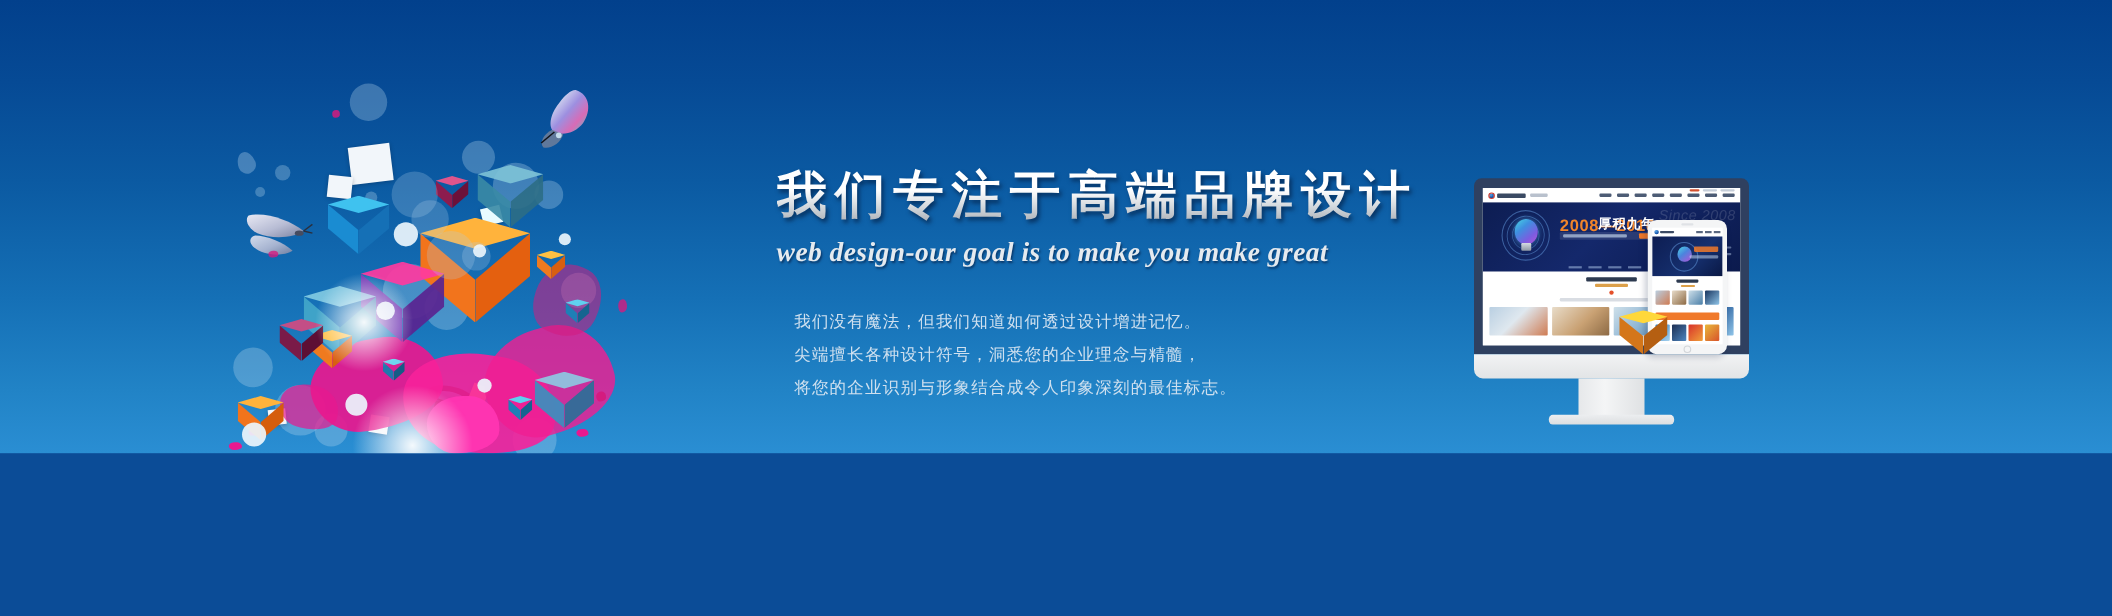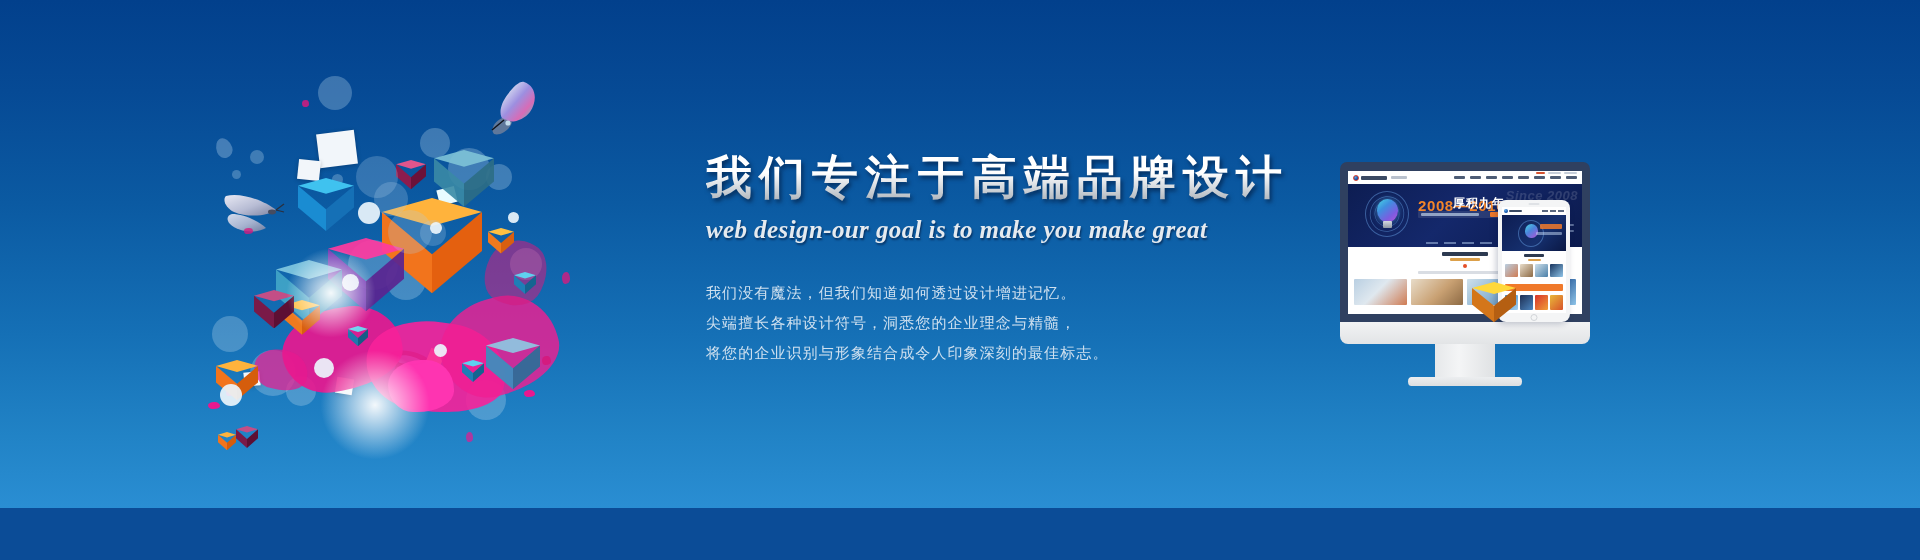--- a/index.html
+++ b/index.html
@@ -5,21 +5,21 @@
   * { margin:0; padding:0; box-sizing:border-box; }
   html,body { width:1920px; height:560px; overflow:hidden; }
   body {
     font-family:"Liberation Sans", sans-serif;
     background:#0b4c97;
   }
 
   
   #banner {
     position:relative;
-    width:1920px; height:508px;
+    width:1920px; height:412px;
     overflow:hidden;
     background:linear-gradient(180deg,
        #02408c 0%,
        #064a95 18%,
        #0b5aa2 40%,
        #1570b6 66%,
        #2183c6 86%,
        #2a8ed3 100%);
   }
 
@@ -76,21 +76,21 @@
   }
   #subhead {
     margin-top:12px;
     font-family:"Liberation Serif", serif;
     font-style:italic; font-weight:bold;
     font-size:25px; letter-spacing:.4px;
     color:#e5eaef;
     text-shadow:1px 2px 2px rgba(0,15,45,.55);
     white-space:nowrap;
   }
-  #paras { margin-top:34px; }
+  #paras { margin-top:34px;margin-left:16px; }
   .para {
     font-size:15px; line-height:30px; letter-spacing:1.1px;
     color:#cfe0ef; white-space:nowrap;
   }
 
   
   #devices { position:absolute; left:1322px; top:162px; width:300px; height:230px; }
 
   #monitor { position:absolute; left:18px; top:0; width:250px; height:160px; }
   #mon-bezel {
@@ -126,21 +126,21 @@
   .nav-i { width:11px; height:3px; background:#4d5c75; border-radius:1px; }
   .nav-top { position:absolute; right:5px; top:1px; display:flex; gap:3px; }
   .nav-top i { display:block; width:13px; height:2px; background:#c6ced9; border-radius:1px; }
   .nav-top i.red { background:#d4512f; width:9px; }
 
   .hero {
     height:63px; position:relative; overflow:hidden;
     background:linear-gradient(135deg,#0d1d52 0%,#14286b 45%,#0b1a4d 100%);
   }
   .hero-ghost {
-    position:absolute; right:4px; top:4px; font-size:13px; font-weight:bold;
+    position:absolute; right:4px; top:4px; font-size:13px; font-weight:normal;
     color:rgba(255,255,255,.14); letter-spacing:.5px; font-style:italic;
   }
   .bulb { position:absolute; left:17px; top:7px; width:44px; height:46px; }
   .bulb-net { position:absolute; inset:0; border-radius:50%;
               border:.6px solid rgba(110,170,240,.45); }
   .bulb-net:nth-child(2){ transform:scale(.78) rotate(18deg); }
   .bulb-net:nth-child(3){ transform:scale(.56) rotate(-22deg); }
   .bulb-body {
     position:absolute; left:12px; top:8px; width:21px; height:23px;
     border-radius:50% 50% 48% 48%;

